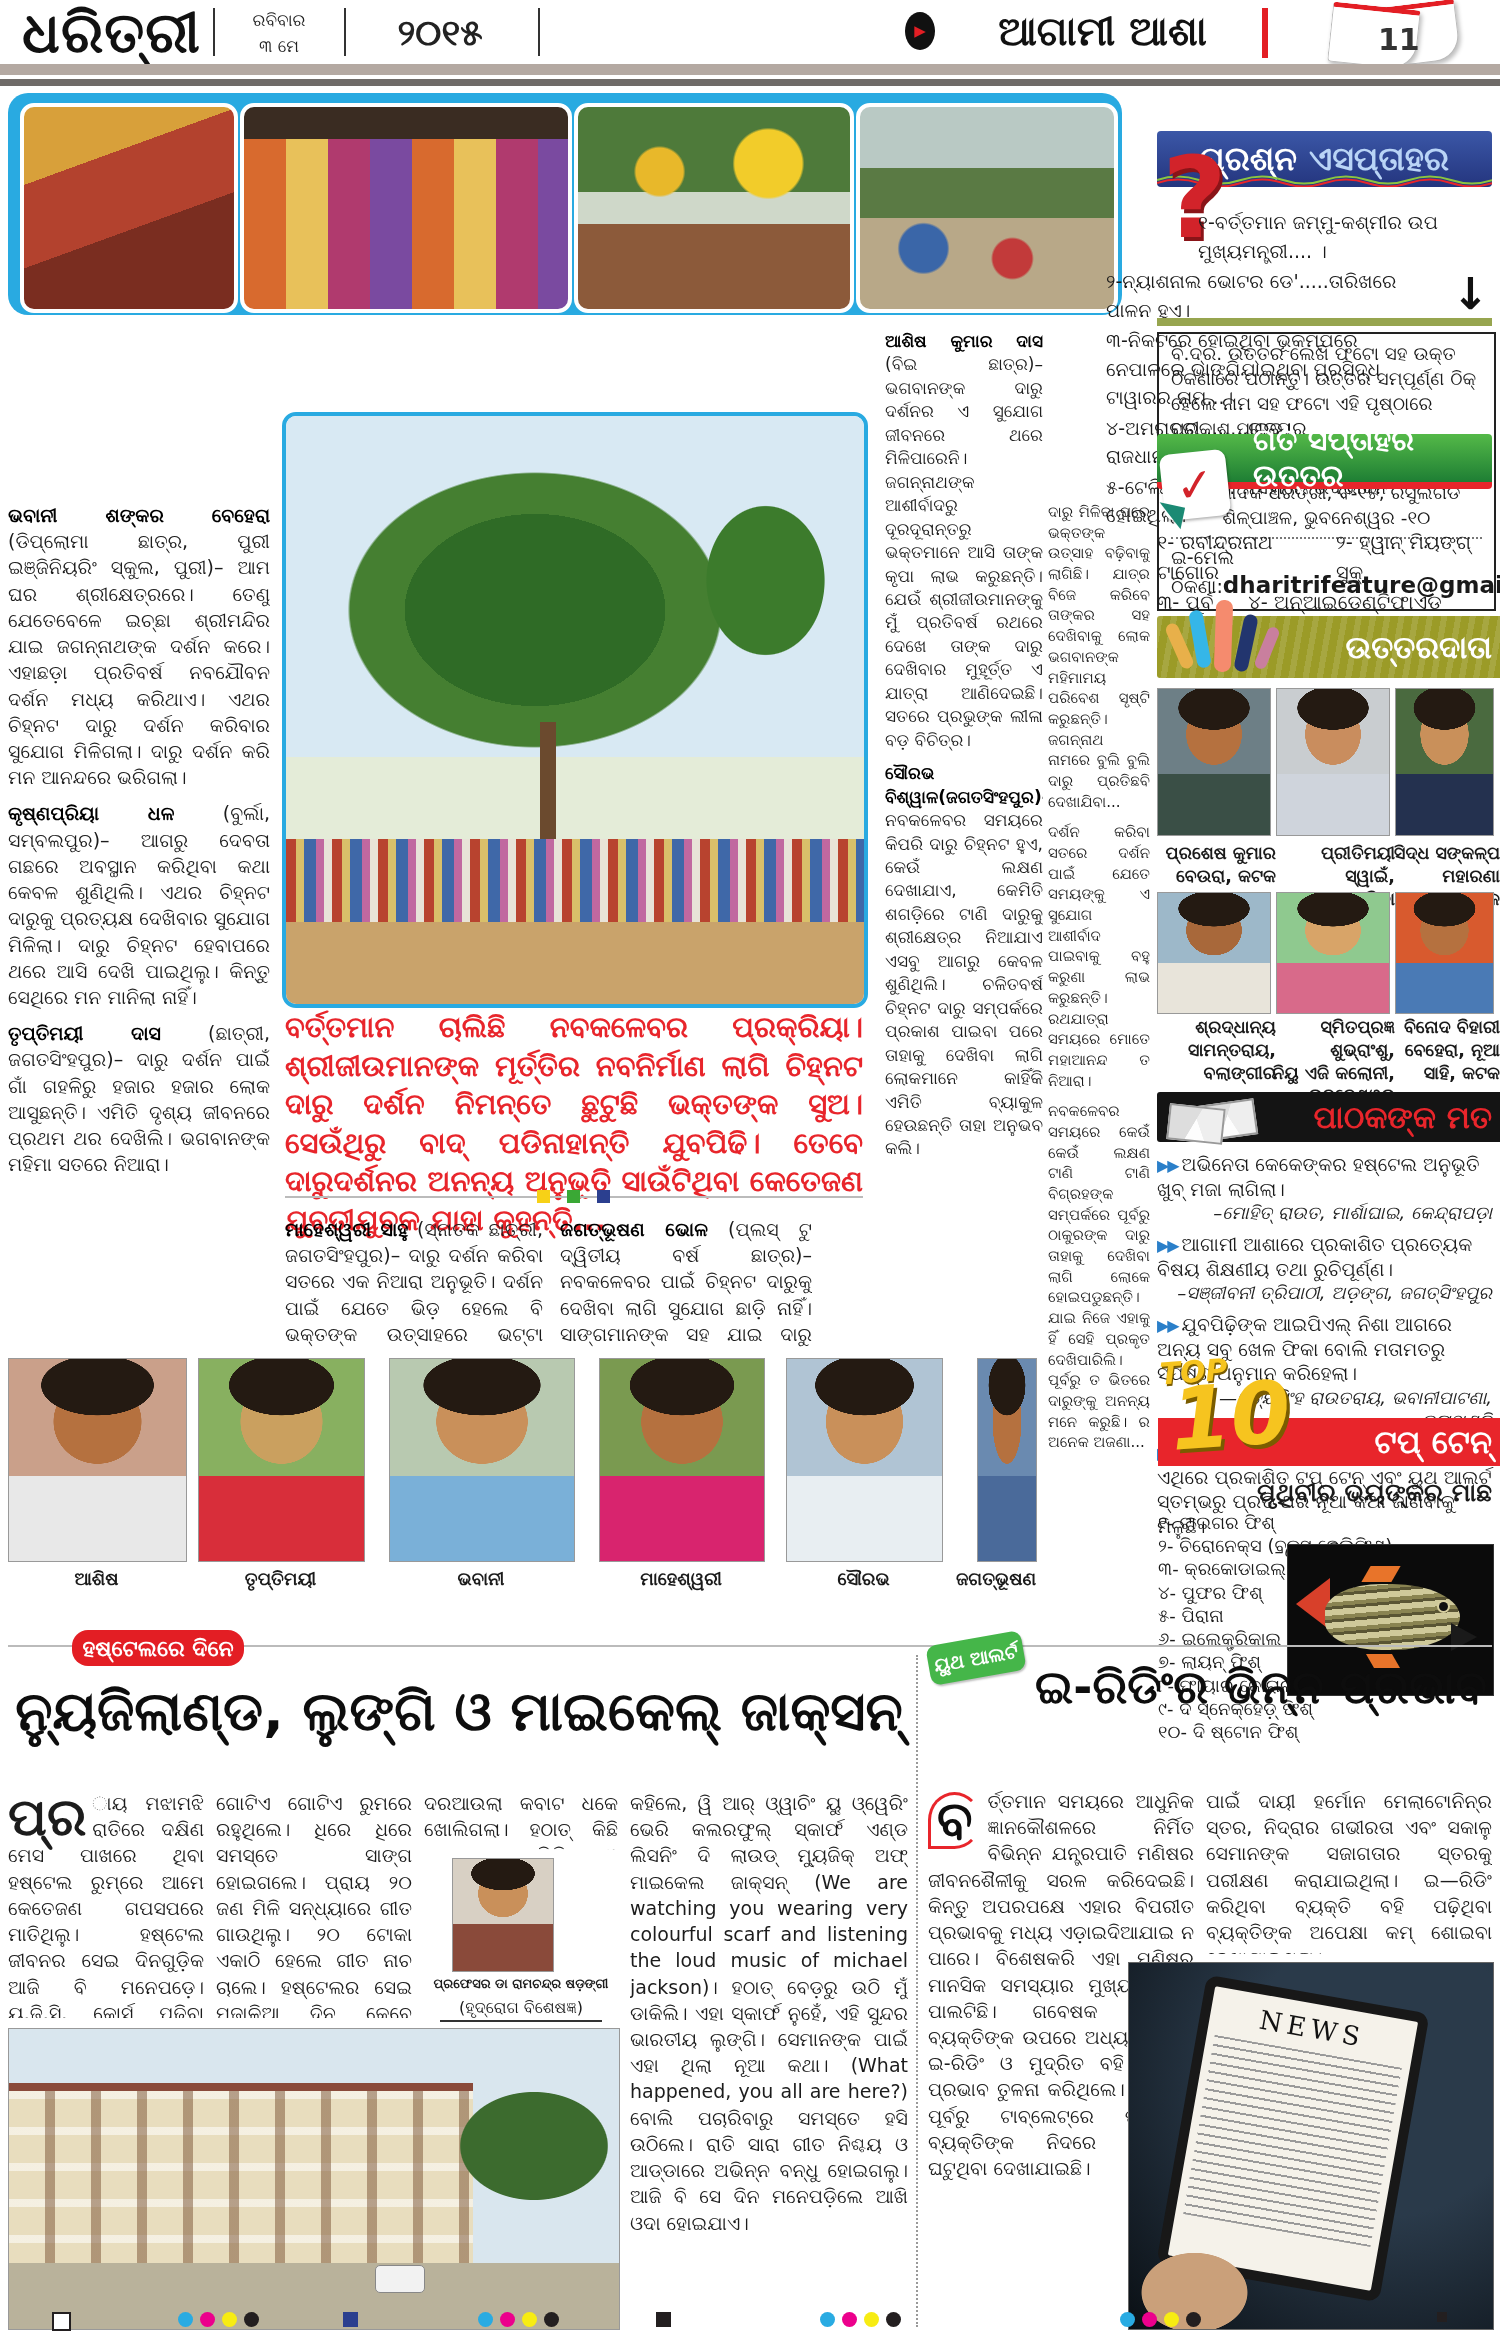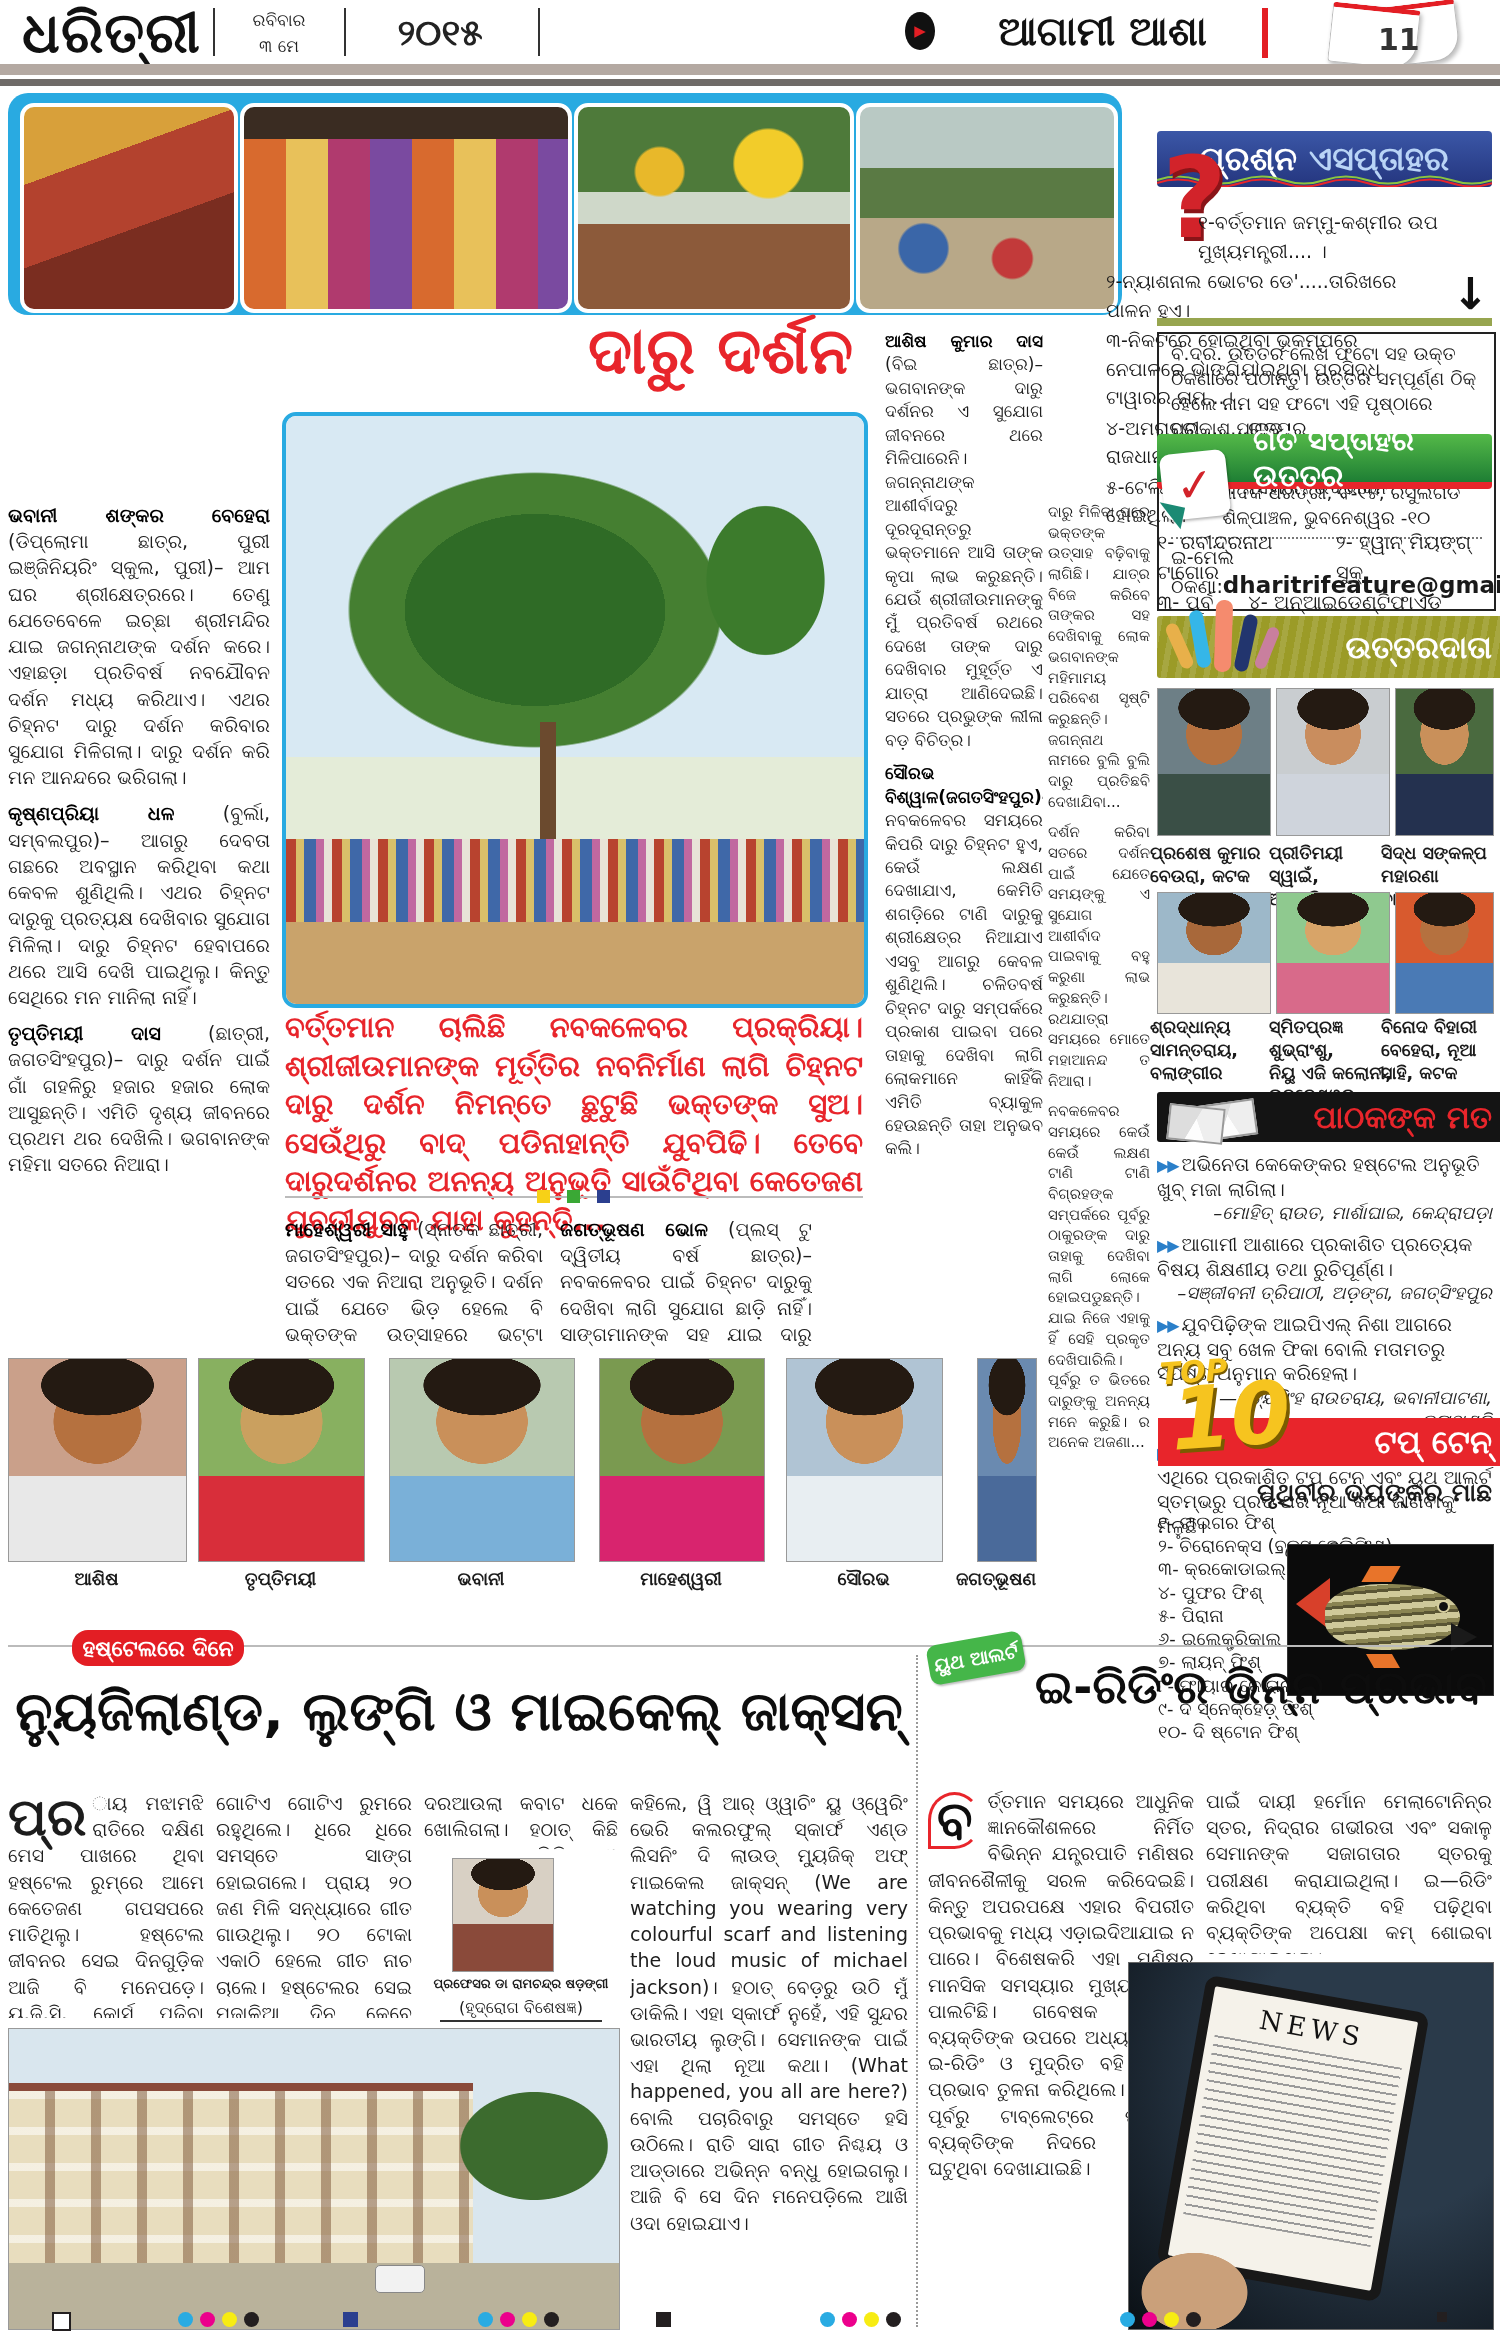--- a/index.html
+++ b/index.html
@@ -54,21 +54,21 @@
   .olivebanner{background:#9b9b27;background-image:repeating-linear-gradient(100deg,rgba(255,255,255,.12) 0 6px,transparent 6px 14px);
                color:#fff;font-weight:bold;font-size:31px;display:flex;align-items:center;justify-content:flex-end;
                padding-right:16px;border-radius:3px;}
   .arm{position:absolute;border-radius:8px;}
   .face{border:1px solid #999;
         background:
           radial-gradient(ellipse 32% 15% at 50% 13%,#241a12 0 99%,transparent 100%),
           radial-gradient(ellipse 25% 21% at 50% 31%,var(--skin,#c08a5f) 0 99%,transparent 100%),
           linear-gradient(transparent 0 58%,var(--shirt,#8899aa) 58%),
           var(--bg,#9db4c0);}
-  .gname{font-size:17.5px;font-weight:bold;text-align:left;line-height:1.3;white-space:pre-line;}
+  .gname{font-size:17.5px;font-weight:bold;text-align:right;line-height:1.3;white-space:pre-line;}
   .blackbanner{background:#141414;color:#e8252b;font-weight:bold;font-size:31px;display:flex;align-items:center;
                justify-content:flex-end;padding-right:18px;border-radius:3px;}
   .env{position:absolute;background:#fdfdfd;border:2px solid #999;
        background-image:linear-gradient(115deg,#ddd 0 46%,transparent 47%),linear-gradient(245deg,#eee 0 46%,transparent 47%);}
   .opinion{font-size:19px;line-height:1.3;}
   .opinion .mk{color:#2a7fc9;font-size:16px;letter-spacing:-2px;margin-right:4px;}
   .opinion .au{display:block;text-align:right;font-style:italic;font-size:18px;color:#222;}
   .opinion{margin-bottom:7px;}
   .topbadge{transform:rotate(-4deg);line-height:.8;}
   .topbadge .t{display:block;font-size:30px;font-style:italic;font-weight:bold;color:#f6c41f;text-shadow:1px 2px 0 #7a5c00;}
@@ -273,21 +273,20 @@
   </div>
   <div class="ab fishbox" style="left:1287px;top:1544px;width:205px;height:150px;">
     <span class="fishtail"></span>
     <span class="fishbody"></span>
     <span class="fishfin" style="left:38%;top:14%;width:30px;height:16px;transform:skewX(-30deg);"></span>
     <span class="fishfin" style="left:40%;bottom:18%;width:26px;height:14px;transform:skewX(30deg);"></span>
     <span class="fisheye"></span>
     <span class="fishmouth"></span>
   </div>
 
-  <div class="ab headline-red" style="left:548px;top:318px;width:345px;">ଦାରୁ ଦର୍ଶନ</div>
 
   <div class="ab bodytext" style="left:8px;top:502px;width:262px;height:848px;">
     <p><b>ଭବାନୀ ଶଙ୍କର ବେହେରା</b> <span>(ଡିପ୍ଲୋମା ଛାତ୍ର, ପୁରୀ ଇଞ୍ଜିନିୟରିଂ ସ୍କୁଲ, ପୁରୀ)– ଆମ ଘର ଶ୍ରୀକ୍ଷେତ୍ରରେ। ତେଣୁ ଯେତେବେଳେ ଇଚ୍ଛା ଶ୍ରୀମନ୍ଦିର ଯାଇ ଜଗନ୍ନାଥଙ୍କ ଦର୍ଶନ କରେ। ଏହାଛଡ଼ା ପ୍ରତିବର୍ଷ ନବଯୌବନ ଦର୍ଶନ ମଧ୍ୟ କରିଥାଏ। ଏଥର ଚିହ୍ନଟ ଦାରୁ ଦର୍ଶନ କରିବାର ସୁଯୋଗ ମିଳିଗଲା। ଦାରୁ ଦର୍ଶନ କରି ମନ ଆନନ୍ଦରେ ଭରିଗଲା।</span></p>
     <p><b>କୃଷ୍ଣପ୍ରିୟା ଧଳ</b> <span>(ବୁର୍ଲା, ସମ୍ବଲପୁର)– ଆଗରୁ ଦେବତା ଗଛରେ ଅବସ୍ଥାନ କରିଥିବା କଥା କେବଳ ଶୁଣିଥିଲି। ଏଥର ଚିହ୍ନଟ ଦାରୁକୁ ପ୍ରତ୍ୟକ୍ଷ ଦେଖିବାର ସୁଯୋଗ ମିଳିଲା। ଦାରୁ ଚିହ୍ନଟ ହେବାପରେ ଥରେ ଆସି ଦେଖି ପାଇଥିଲୁ। କିନ୍ତୁ ସେଥିରେ ମନ ମାନିଲା ନାହିଁ।</span></p>
     <p><b>ତୃପ୍ତିମୟୀ ଦାସ</b> <span>(ଛାତ୍ରୀ, ଜଗତସିଂହପୁର)– ଦାରୁ ଦର୍ଶନ ପାଇଁ ଗାଁ ଗହଳିରୁ ହଜାର ହଜାର ଲୋକ ଆସୁଛନ୍ତି। ଏମିତି ଦୃଶ୍ୟ ଜୀବନରେ ପ୍ରଥମ ଥର ଦେଖିଲି। ଭଗବାନଙ୍କ ମହିମା ସତରେ ନିଆରା।</span></p>
   </div>
 
   <div class="ab photo-frame" style="left:282px;top:412px;width:578px;height:588px;">
     <div class="ab" style="inset:0;background:linear-gradient(#d8e9f3 0 58%,#e4ecd8 58% 72%,#c9a36b 72%);"></div>
     <div class="ab" style="left:2%;top:2%;width:82%;height:62%;background:radial-gradient(ellipse 50% 48% at 50% 50%,#2f6b26 0 55%,#457f31 55% 78%,transparent 79%);"></div>

